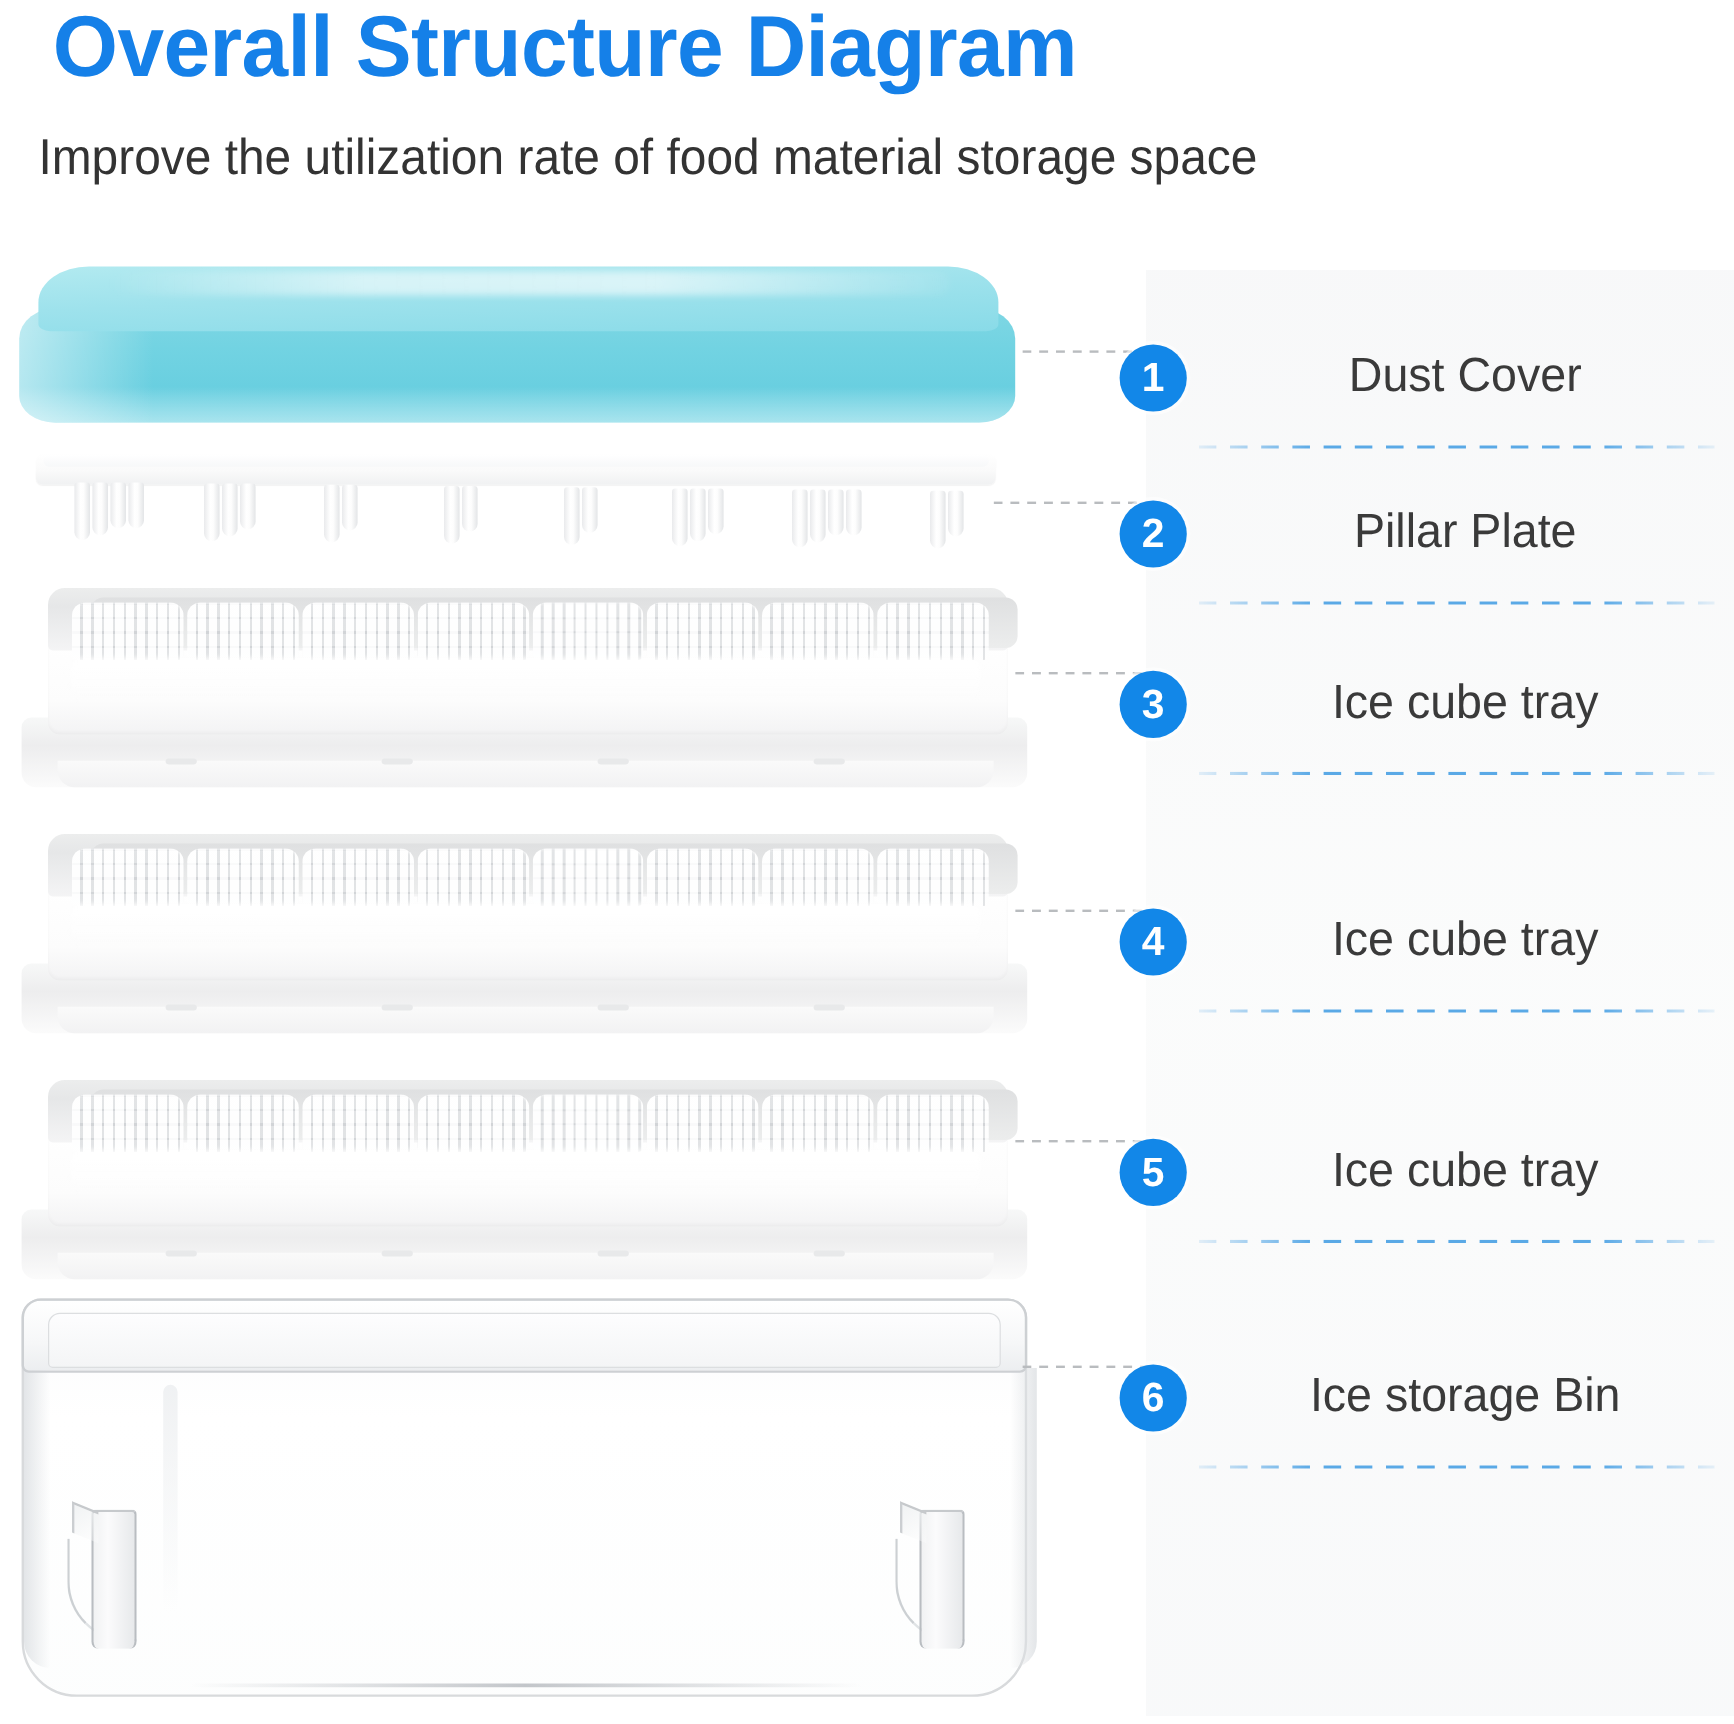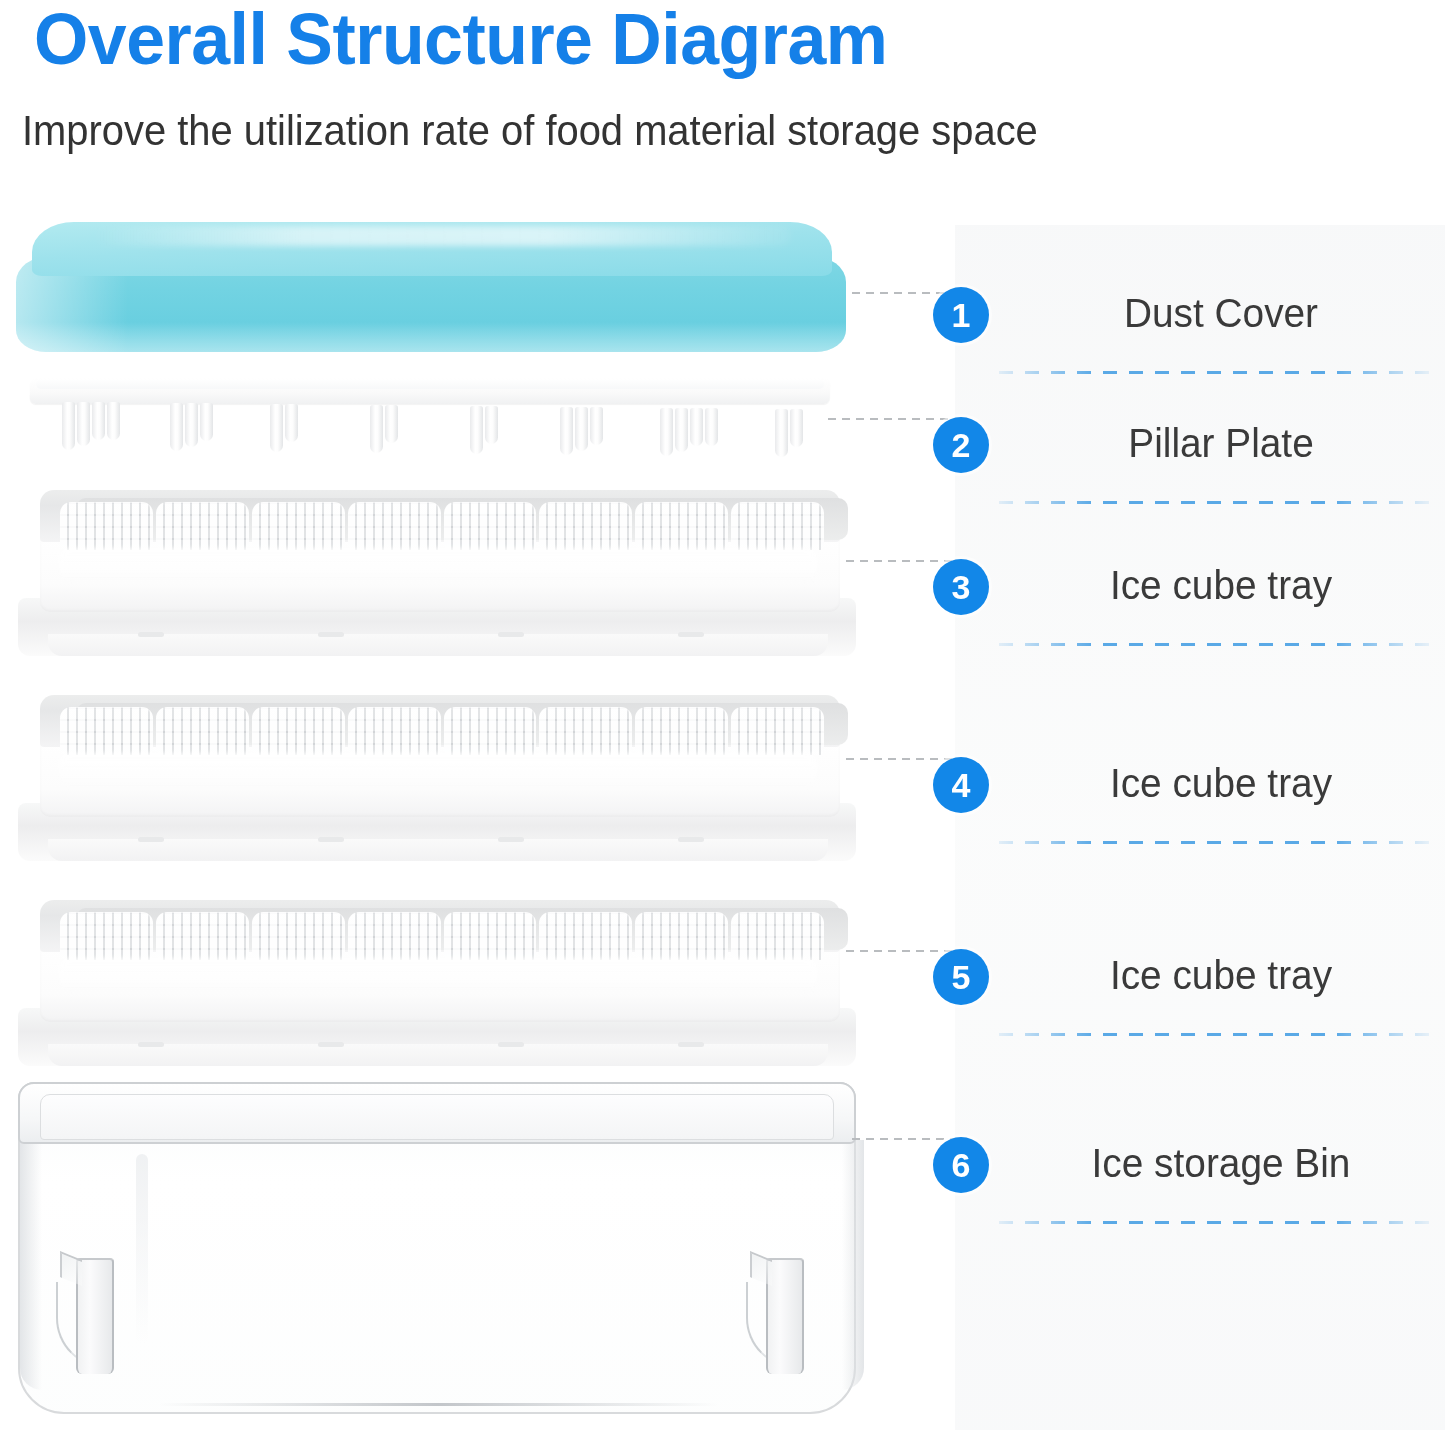--- a/index.html
+++ b/index.html
@@ -12,21 +12,21 @@
     height: 1437px;
     position: relative;
     overflow: hidden;
     font-family: "Liberation Sans", sans-serif;
     -webkit-font-smoothing: antialiased;
   }
 
   
   #header {
     position: absolute;
-    left: 0; top: 0;
+    left: 10px; top: 0;
     width: 1401px;
     height: 200px;
   }
   #page-title {
     position: absolute;
     left: 34px;
     top: 2px;
     font-size: 72px;
     font-weight: 700;
     letter-spacing: -0.5px;

